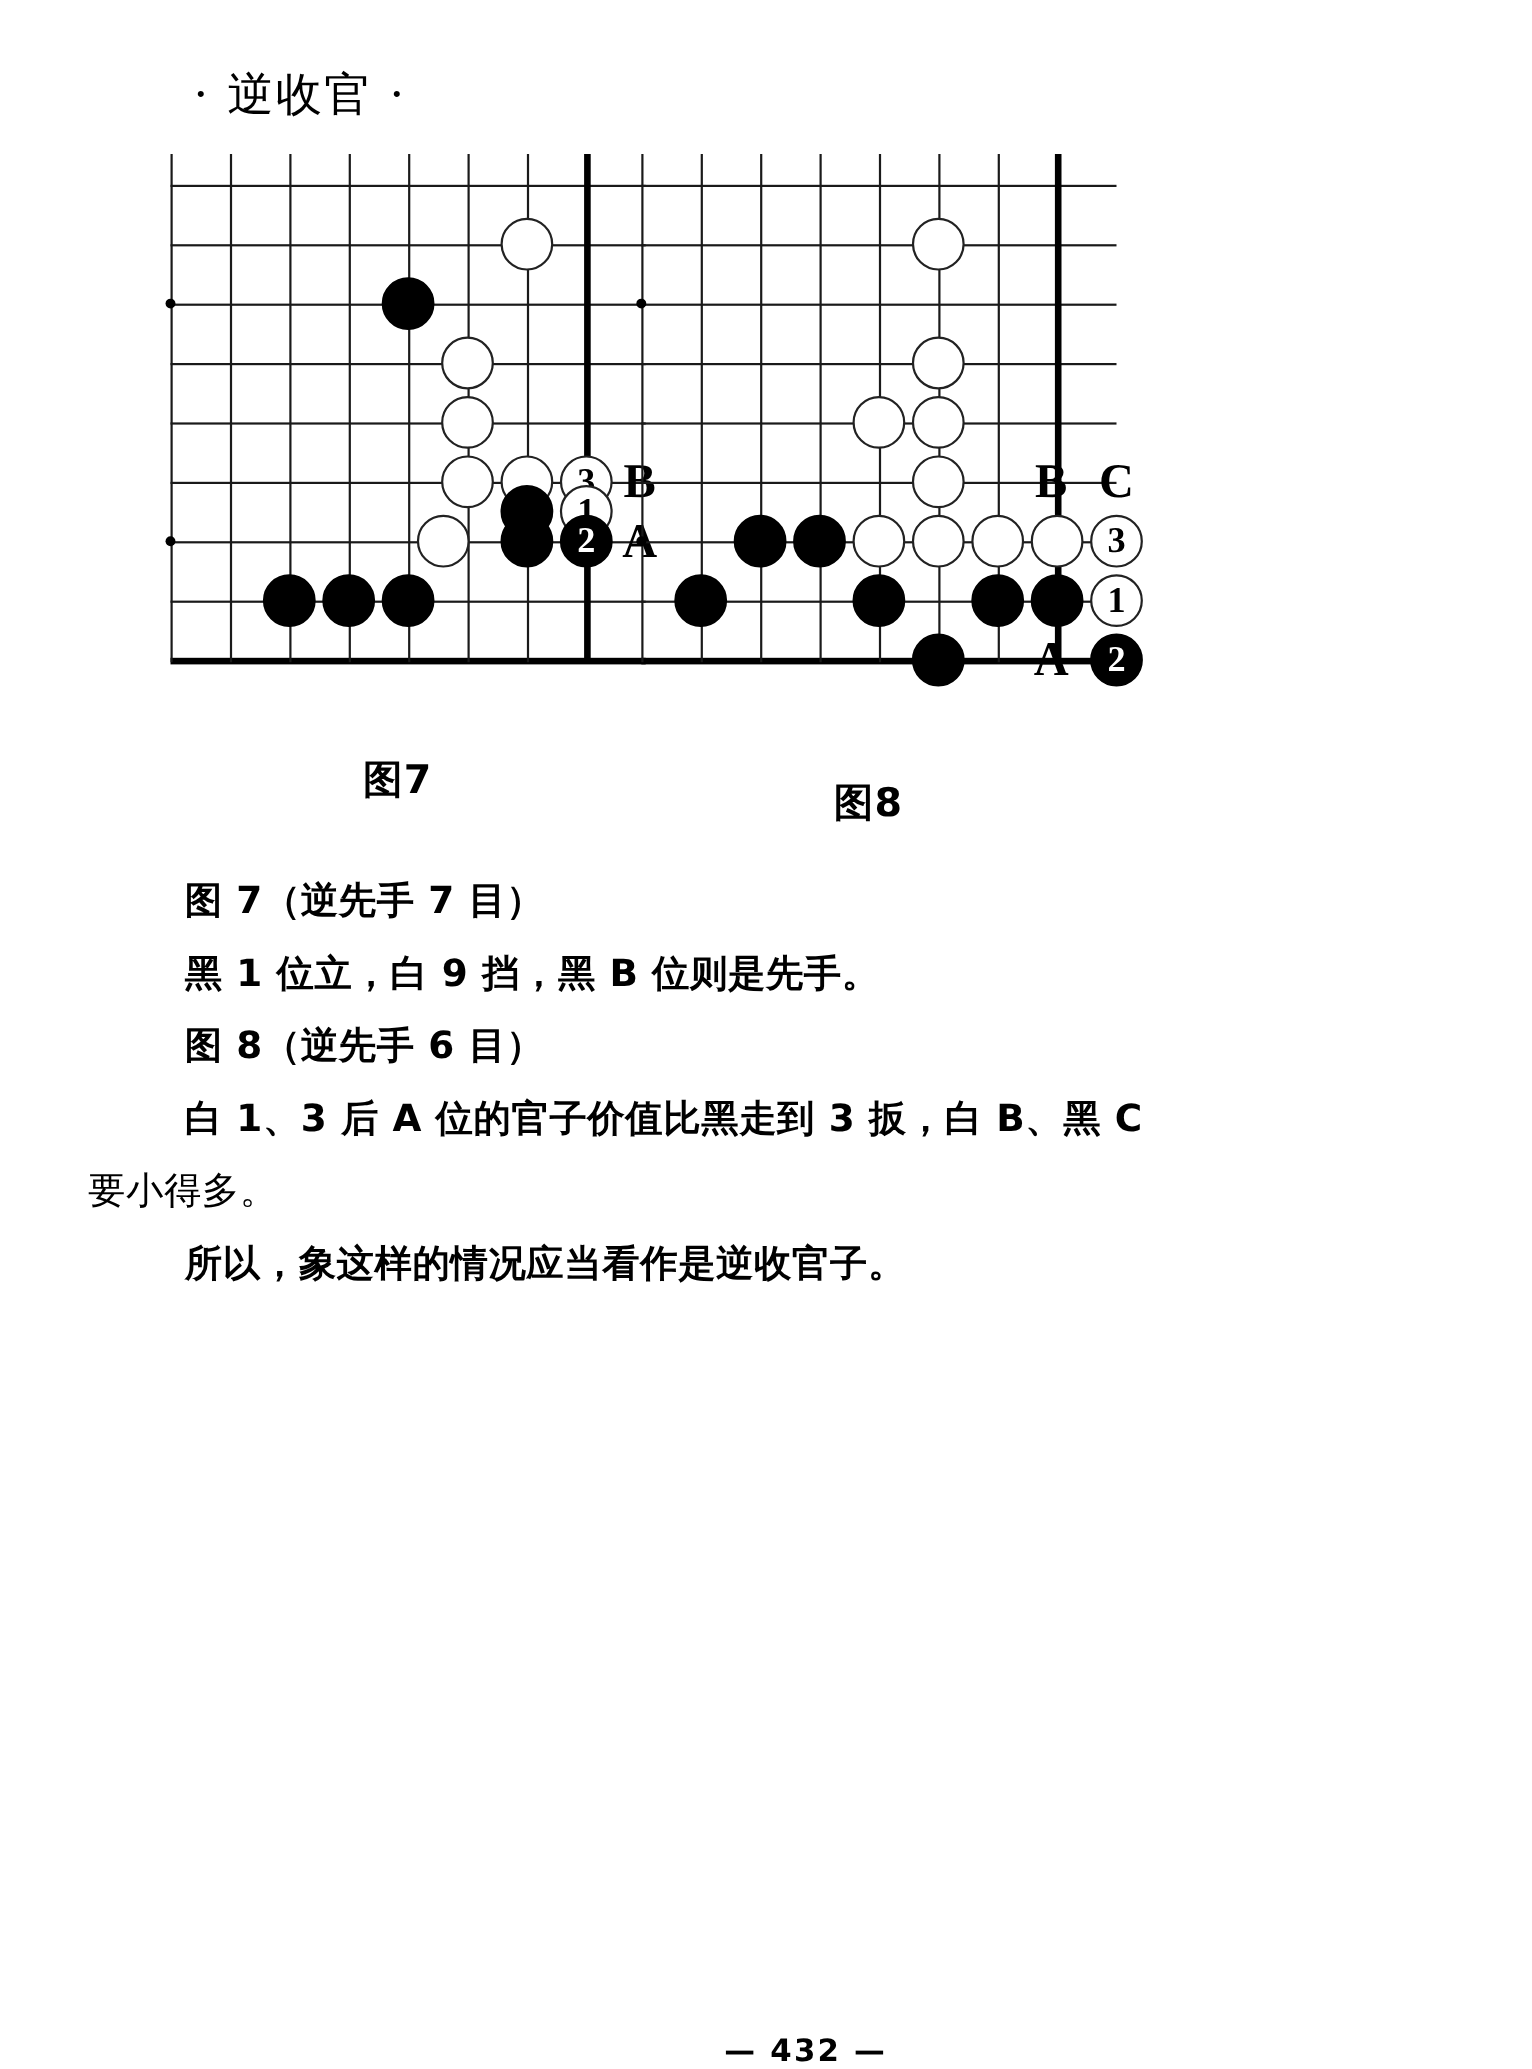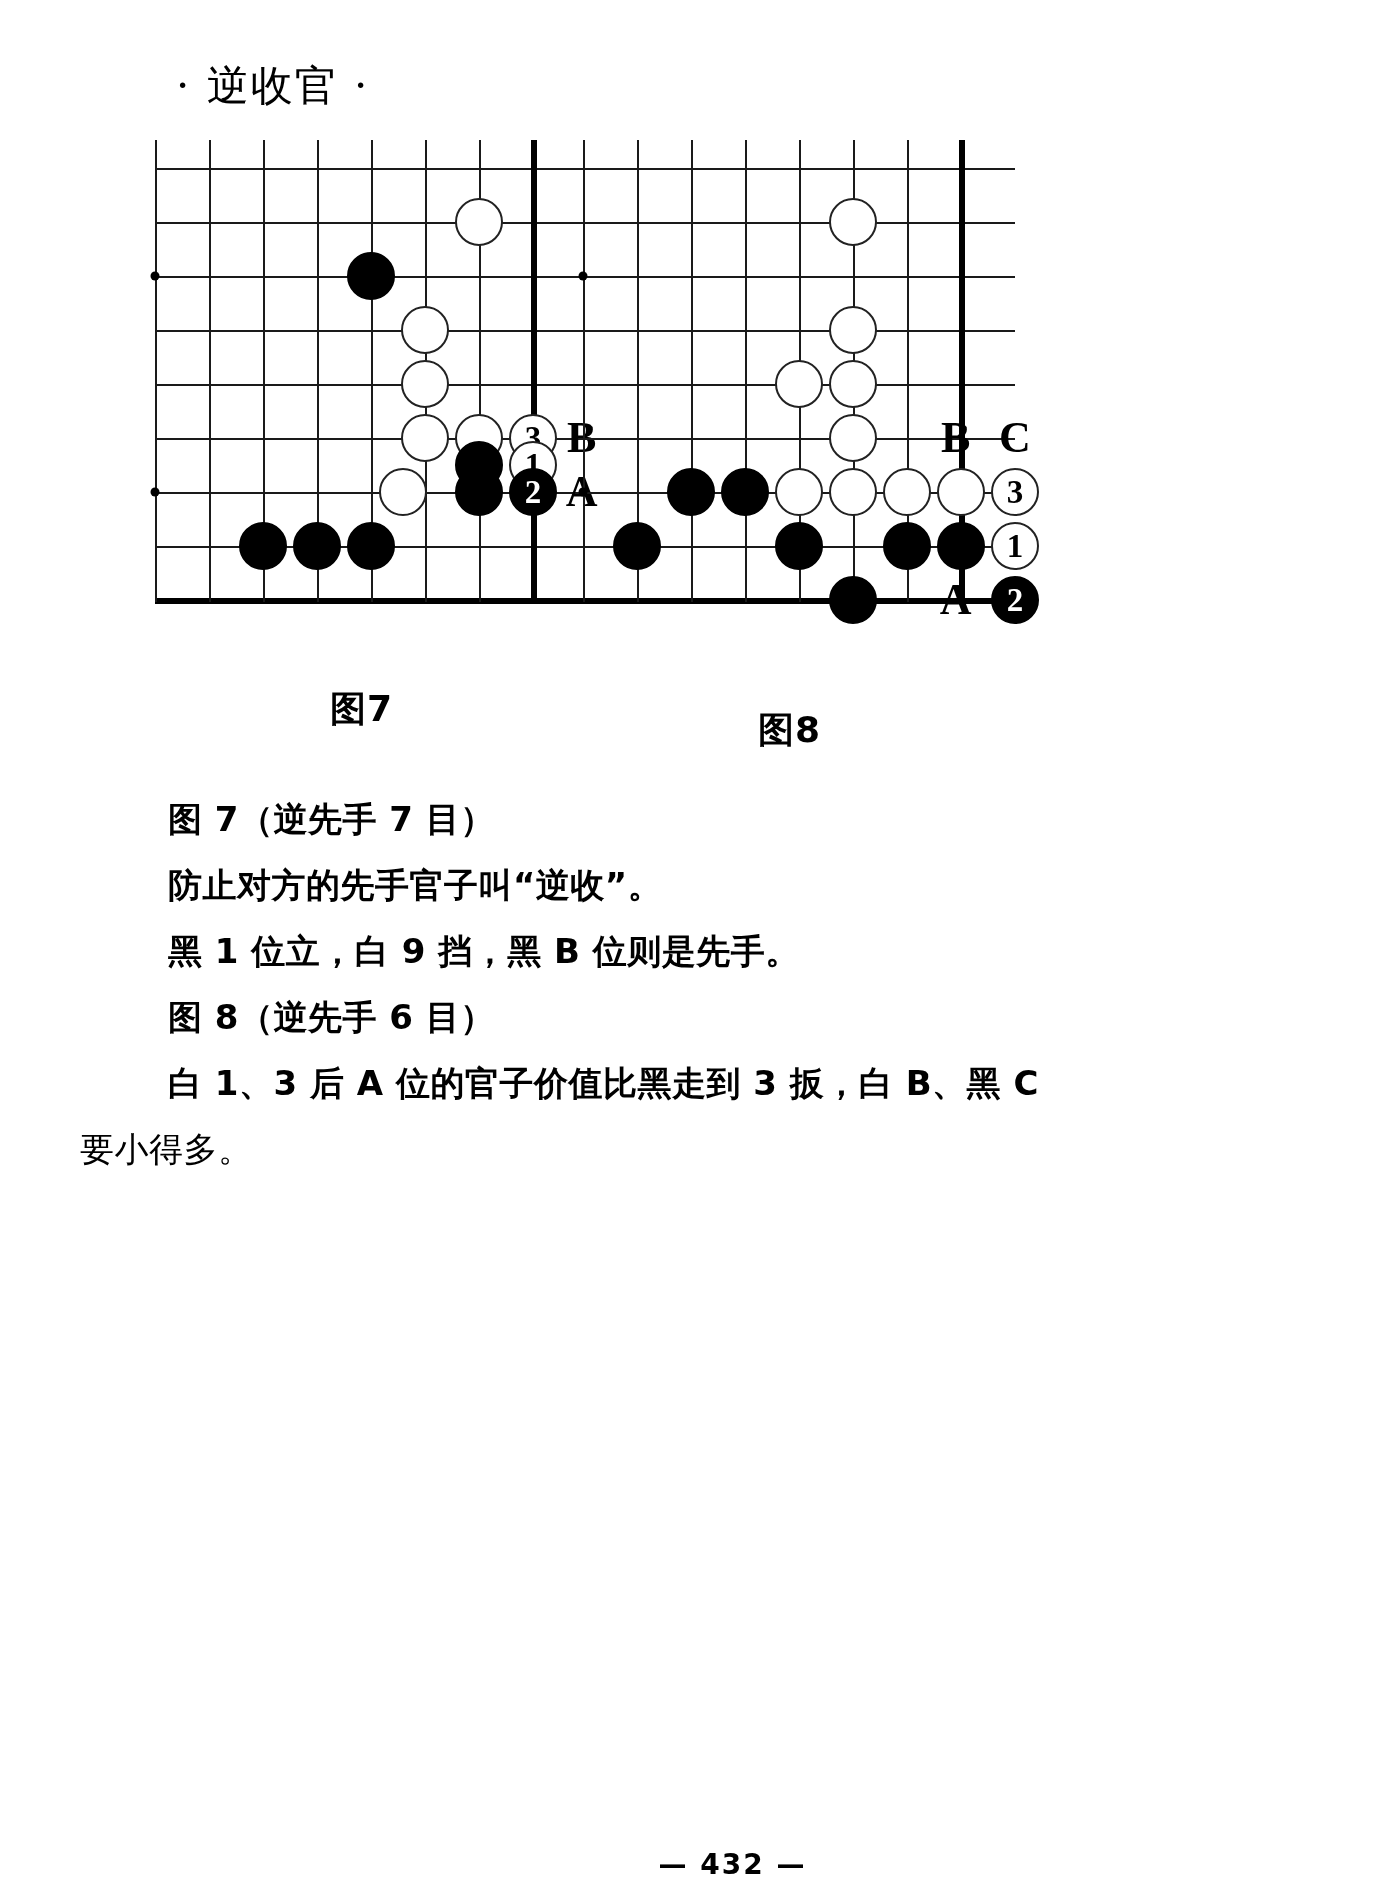--- a/index.html
+++ b/index.html
@@ -247,22 +247,22 @@
         </div>
     </div>
 
     <div class="caption" id="caption-left">图7</div>
 
     <div class="caption" id="caption-right">图8</div>
   </div>
 
   <div class="body-text" id="body-text">
       <div class="para indent">图 7（逆先手 7 目）</div>
-      <div class="para indent">防止对方的先手官子叫“逆收”。</div>
       <div class="para indent">黑 1 位立，白 9 挡，黑 B 位则是先手。</div>
       <div class="para indent">图 8（逆先手 6 目）</div>
       <div class="para indent">白 1、3 后 A 位的官子价值比黑走到 3 扳，白 B、黑 C</div>
       <div class="para noindent">要小得多。</div>
+      <div class="para indent">所以，象这样的情况应当看作是逆收官子。</div>
     </div>
 
   <div class="footer">— 432 —</div>
 
 </div>
 
 </body></html>

